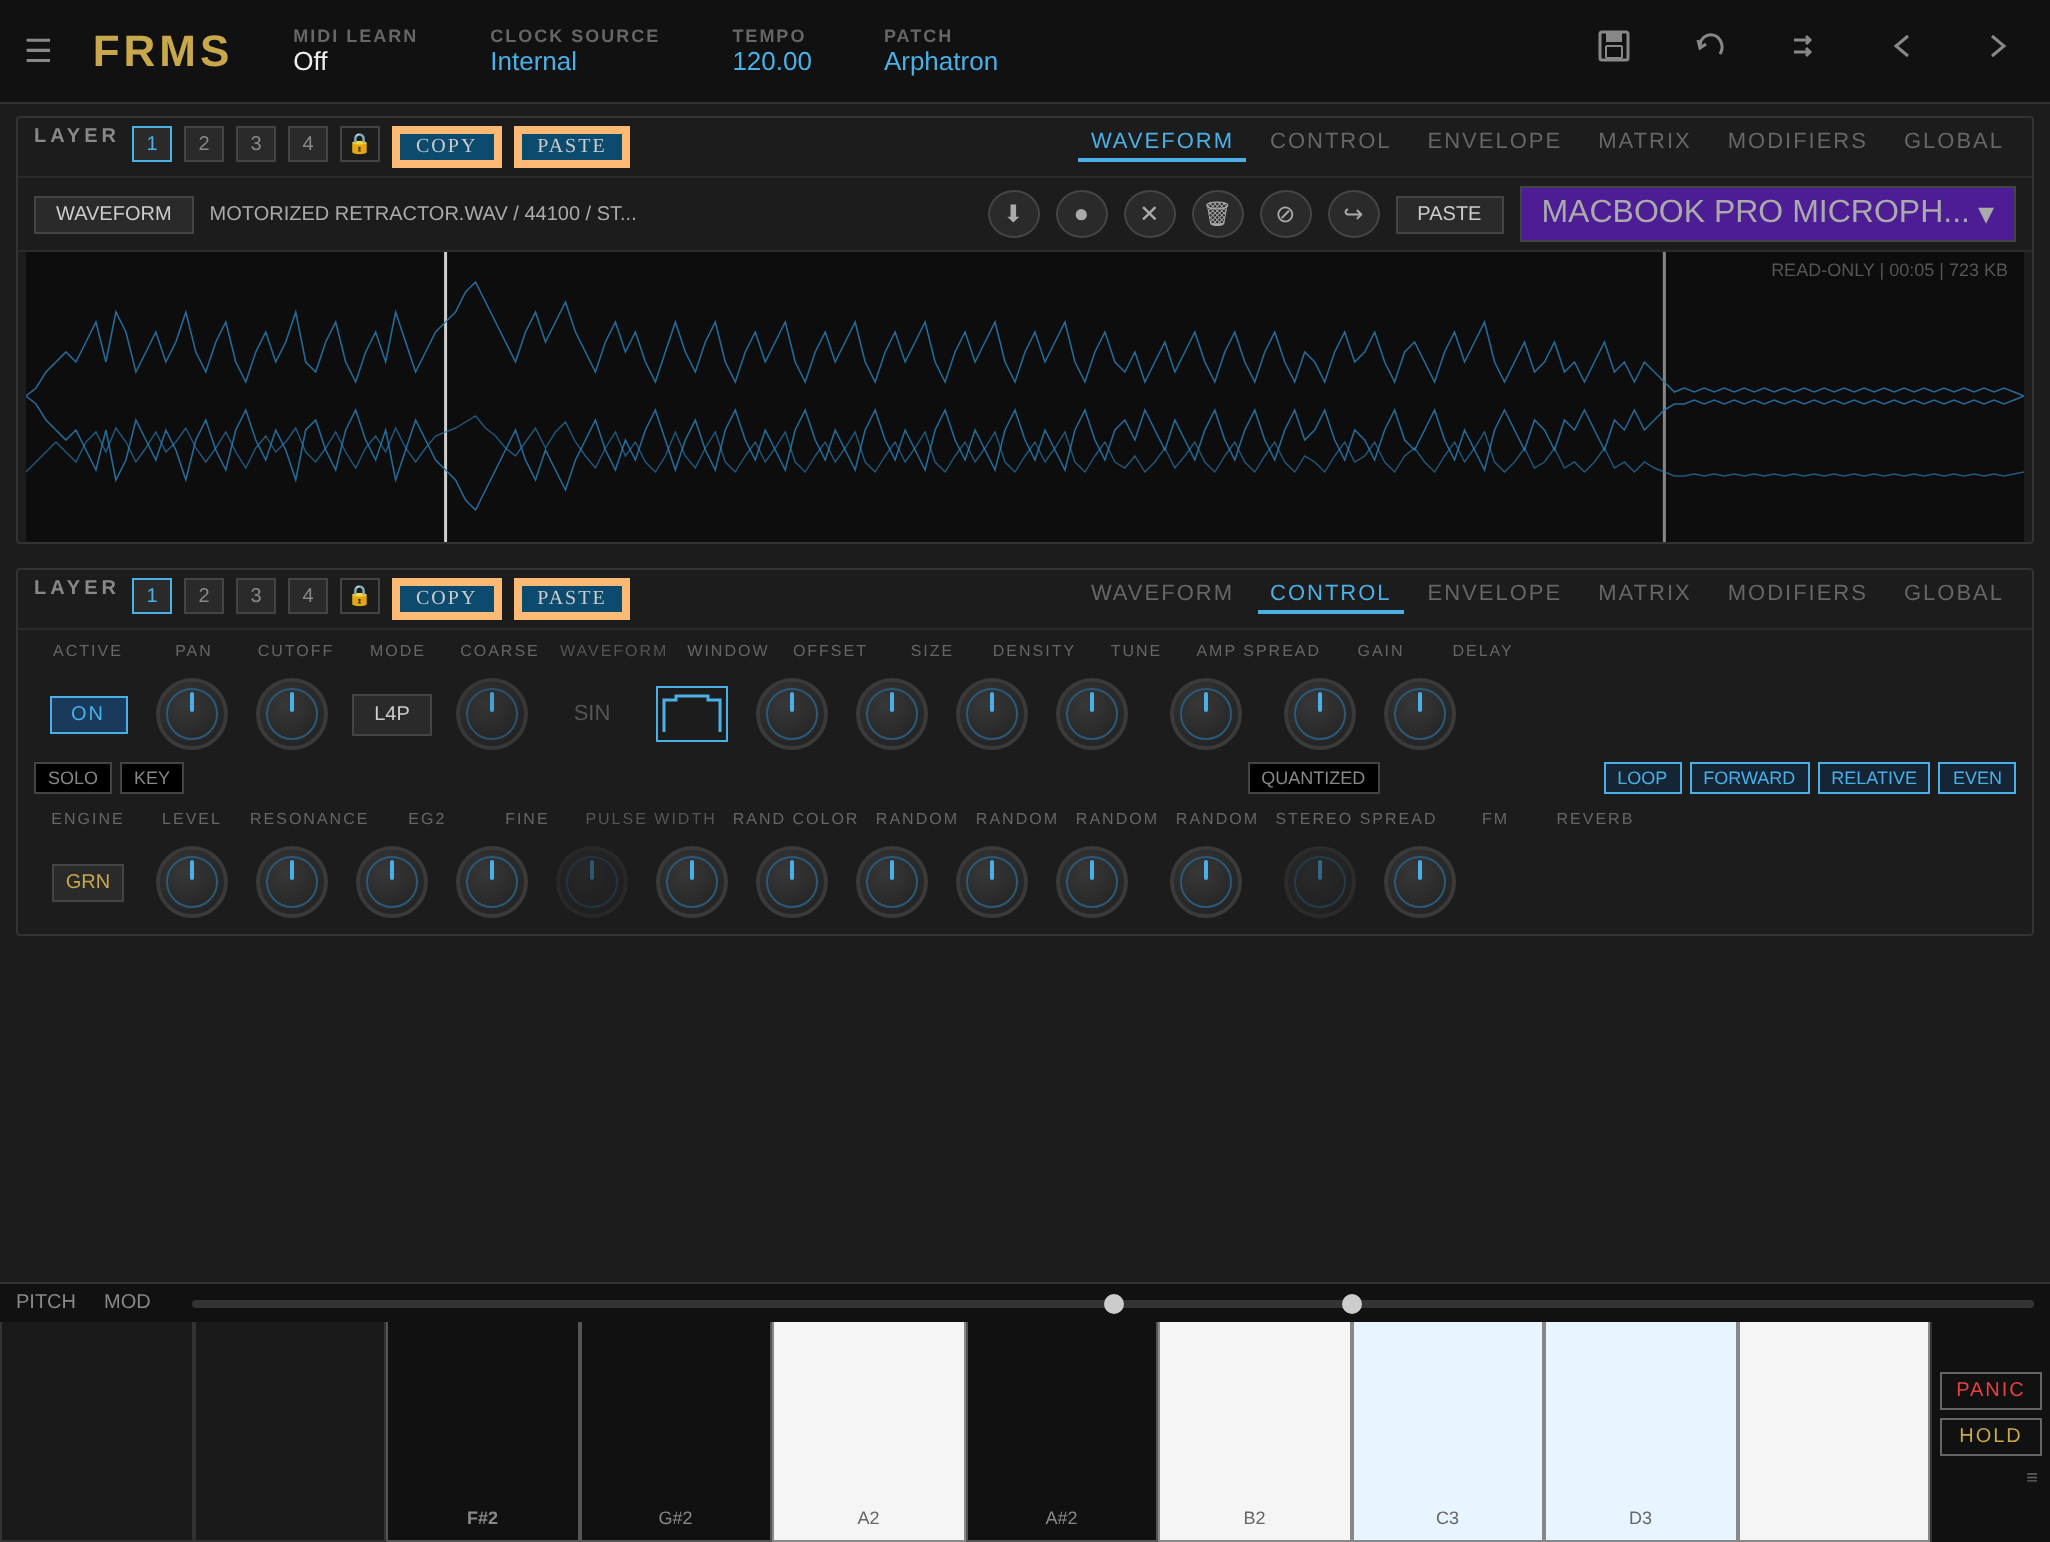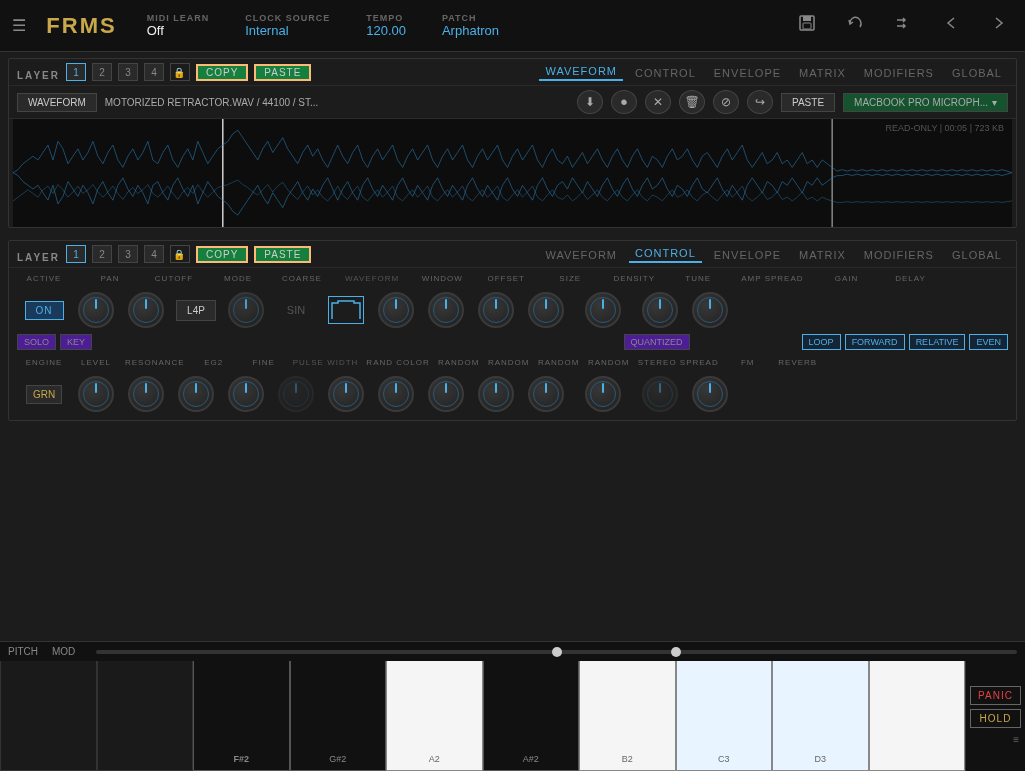--- a/index.html
+++ b/index.html
@@ -69,21 +69,21 @@
     }
     
     .layer-panel {
       background: #1c1c1c;
       border: 1px solid #333;
       margin: 6px 8px;
       border-radius: 2px;
     }
     .layer-header {
       display: flex;
-      align-items: flex-end;
+      align-items: flex-start;
       padding: 4px 8px;
       border-bottom: 1px solid #2a2a2a;
       gap: 6px;
     }
     .layer-label {
       color: #888;
       font-size: 10px;
       font-weight: bold;
       letter-spacing: 2px;
     }
@@ -109,27 +109,28 @@
       color: #888;
       width: 20px;
       height: 18px;
       font-size: 10px;
       cursor: pointer;
       display: flex;
       align-items: center;
       justify-content: center;
     }
     .copy-btn, .paste-btn {
-      background: #15803d;
-      border: 2px solid #fdba74;
+      background: #0c4a6e;
+      border: 4px solid #fdba74;
       color: #ccc;
       padding: 1px 8px;
       font-size: 10px;
       cursor: pointer;
       letter-spacing: 1px;
+      font-family: Liberation Serif, serif;
     }
     .layer-header-spacer { flex: 1; }
     .nav-tab {
       background: none;
       border: none;
       color: #666;
       font-size: 11px;
       cursor: pointer;
       padding: 2px 6px;
       letter-spacing: 1px;
@@ -174,33 +175,33 @@
     }
     .mono-btn {
       background: #2a2a2a;
       border: 1px solid #444;
       color: #ccc;
       padding: 3px 10px;
       font-size: 10px;
       cursor: pointer;
     }
     .device-btn {
-      background: #14532d;
+      background: #4c1d95;
       border: 1px solid #444;
       color: #aaa;
       padding: 3px 10px;
-      font-size: 10px;
+      font-size: 16px;
       cursor: pointer;
       display: flex;
       align-items: center;
       gap: 4px;
     }
     .waveform-display {
       background: #111;
-      height: 108px;
+      height: 145px;
       position: relative;
       overflow: hidden;
       margin: 0 4px;
     }
     .waveform-info {
       position: absolute;
       top: 4px;
       right: 8px;
       color: #555;
       font-size: 9px;
@@ -375,21 +376,21 @@
       width: 2px;
       height: 10px;
       background: #4ab0e8;
       position: absolute;
       top: 5px;
       left: 50%;
       transform: translateX(-50%);
       border-radius: 1px;
     }
     .small-btn {
-      background: #4c1d95;
+      background: #000000;
       border: 1px solid #444;
       color: #888;
       font-size: 9px;
       padding: 2px 6px;
       cursor: pointer;
     }
     .btn-active {
       border-color: #4ab0e8;
       color: #4ab0e8;
       background: #152535;
@@ -540,21 +541,21 @@
       <button class="paste-btn">PASTE</button>
       <div class="layer-header-spacer"></div>
       <button class="nav-tab">WAVEFORM</button>
       <button class="nav-tab active">CONTROL</button>
       <button class="nav-tab">ENVELOPE</button>
       <button class="nav-tab">MATRIX</button>
       <button class="nav-tab">MODIFIERS</button>
       <button class="nav-tab">GLOBAL</button>
     </div>
 
-    <div style="display:flex; padding: 4px 8px 0 8px; gap:14px;">
+    <div style="display:flex; padding: 4px 8px 0 8px; gap:1px;">
       <div class="ctrl-item" style="min-width:54px;">
         <span class="ctrl-label">ACTIVE</span>
       </div>
       <div class="ctrl-item">
         <span class="ctrl-label">PAN</span>
       </div>
       <div class="ctrl-item">
         <span class="ctrl-label">CUTOFF</span>
       </div>
       <div class="ctrl-item">

